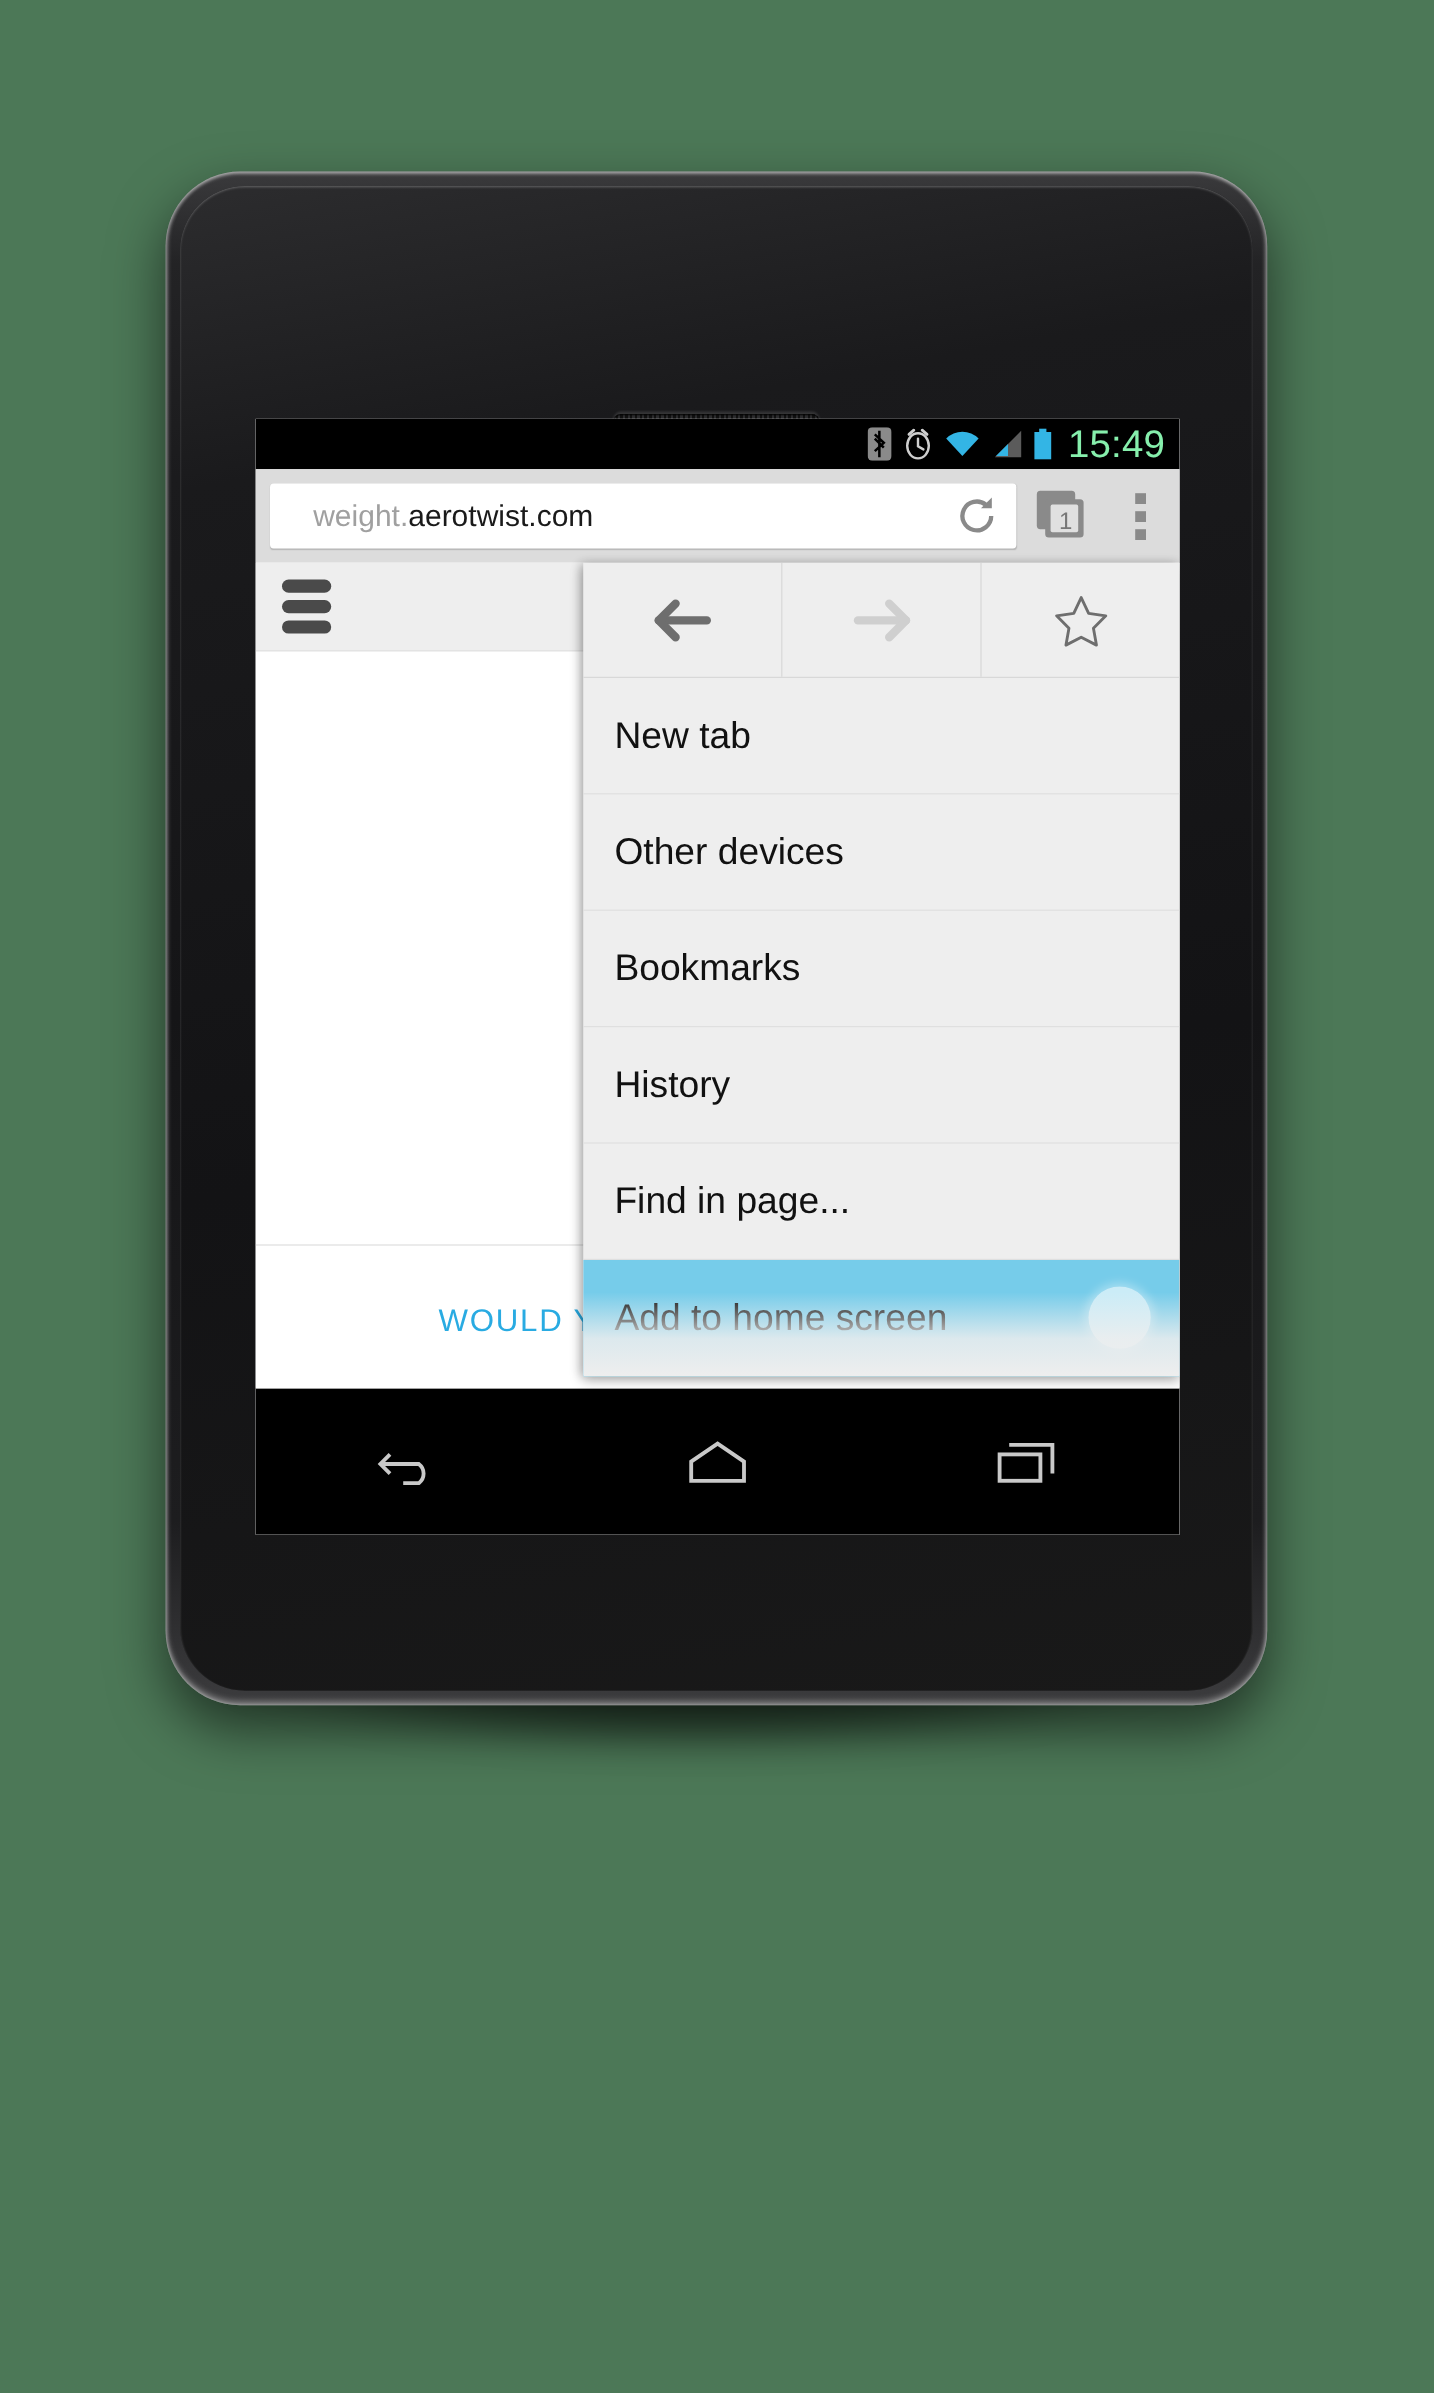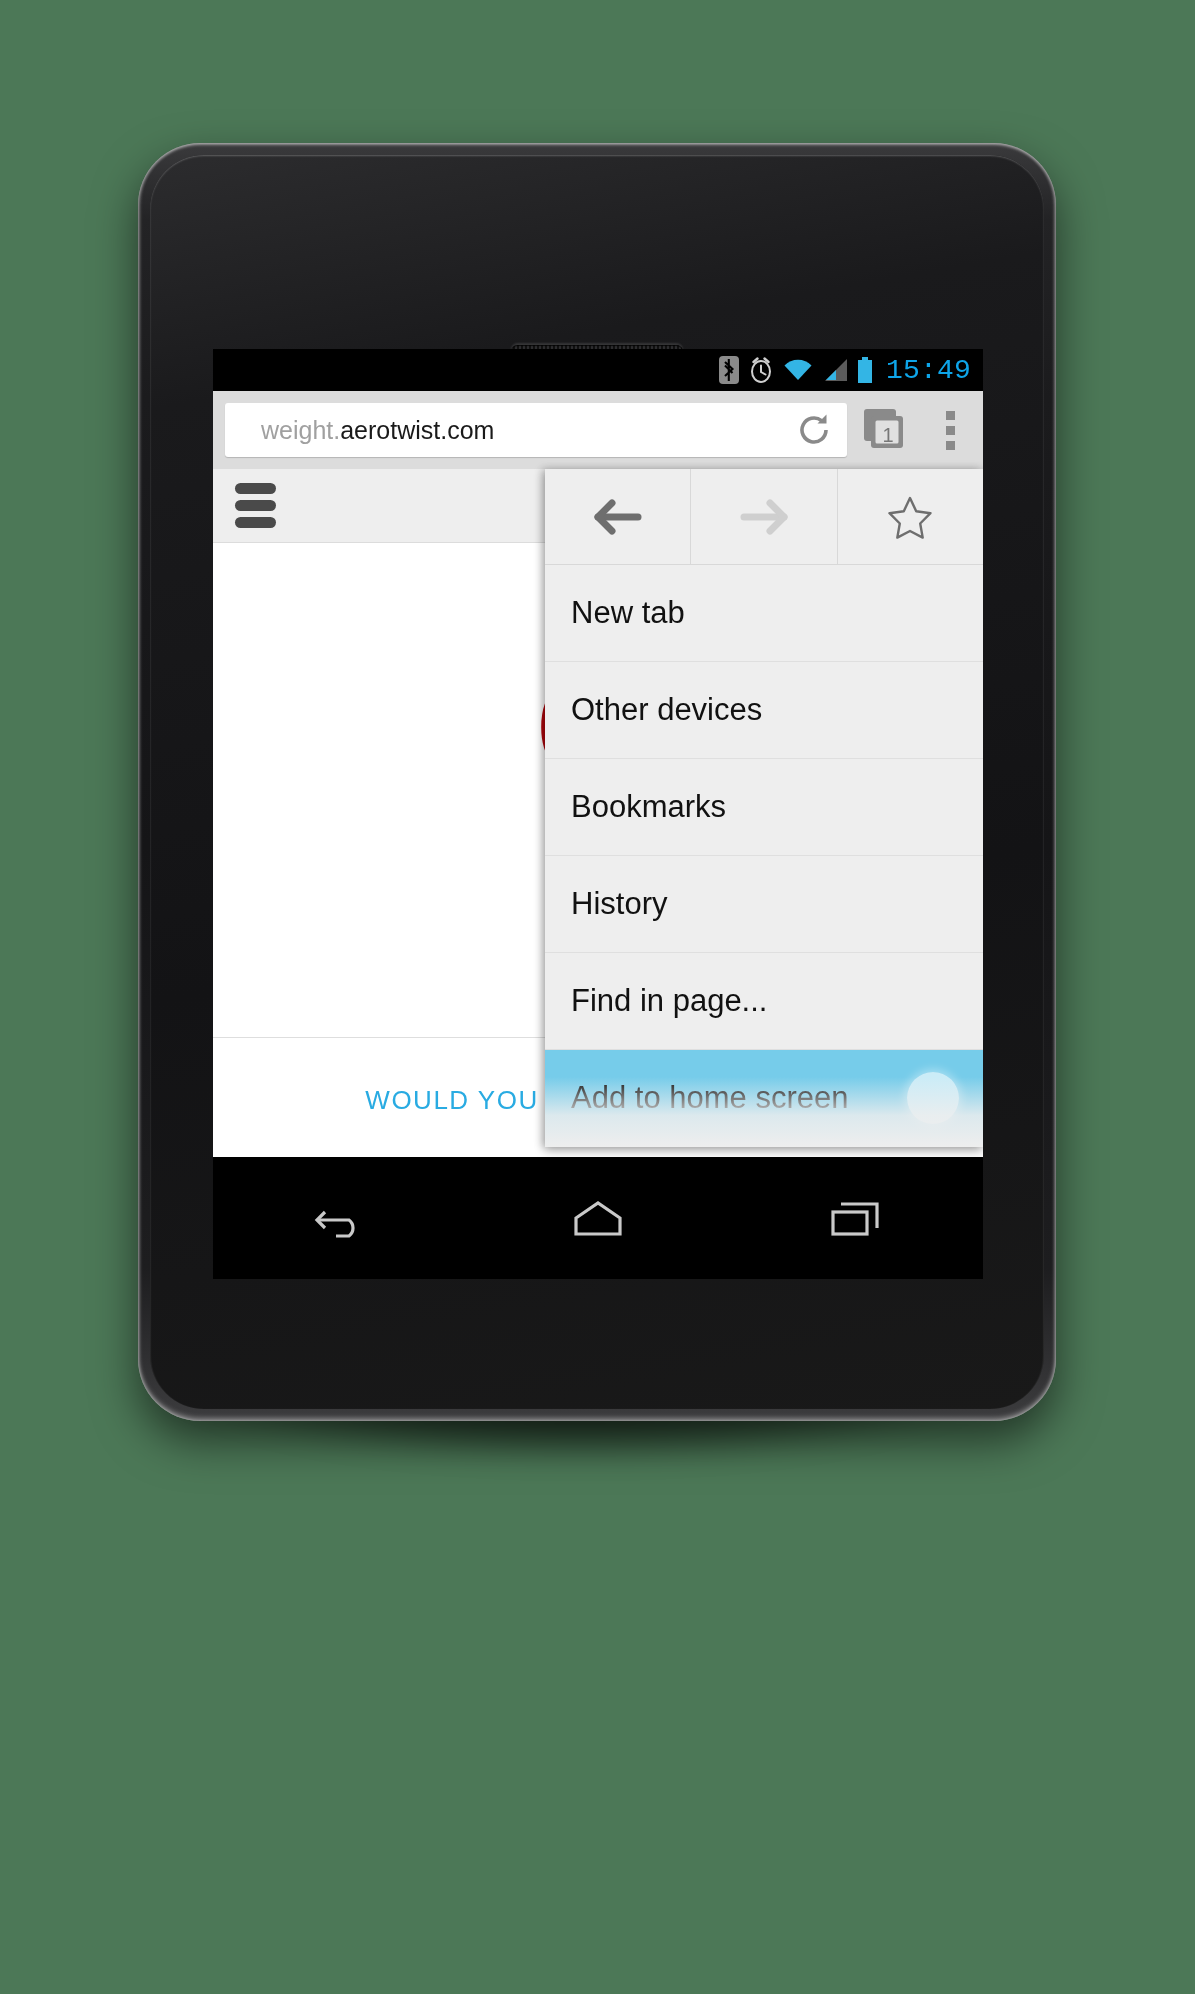--- a/index.html
+++ b/index.html
@@ -116,25 +116,25 @@
     background: #000;
     display: flex;
     align-items: center;
     justify-content: flex-end;
     padding-right: 12px;
     box-sizing: border-box;
     gap: 9px;
   }
   .status-icon { display: flex; align-items: center; }
   #status-time {
-    color: #0ea5e9;
-    font-size: 28px;
+    color: #86efac;
+    font-size: 32px;
     letter-spacing: 0.2px;
     margin-left: 4px;
-    font-family: Liberation Mono, monospace;
+    font-family: Liberation Sans, sans-serif;
   }
 
   
   #browser-toolbar {
     height: 78px;
     background: #dcdcdc;
     display: flex;
     align-items: center;
     padding: 0 4px 0 12px;
     box-sizing: border-box;
@@ -257,21 +257,21 @@
   .nav-button {
     width: 150px; height: 100px;
     display: flex; align-items: center; justify-content: center;
   }
 
   
   #chrome-menu {
     position: absolute;
     right: 0;
     top: 120px;
-    width: 438px;
+    width: 497px;
     background: #eeeeee;
     box-shadow: -3px 0 8px rgba(0,0,0,0.22), 0 4px 10px rgba(0,0,0,0.26);
     z-index: 40;
     max-height: 810px;
     overflow: hidden;
   }
   #menu-nav-row {
     display: flex;
     height: 95px;
     border-bottom: 1px solid #d8d8d8;

